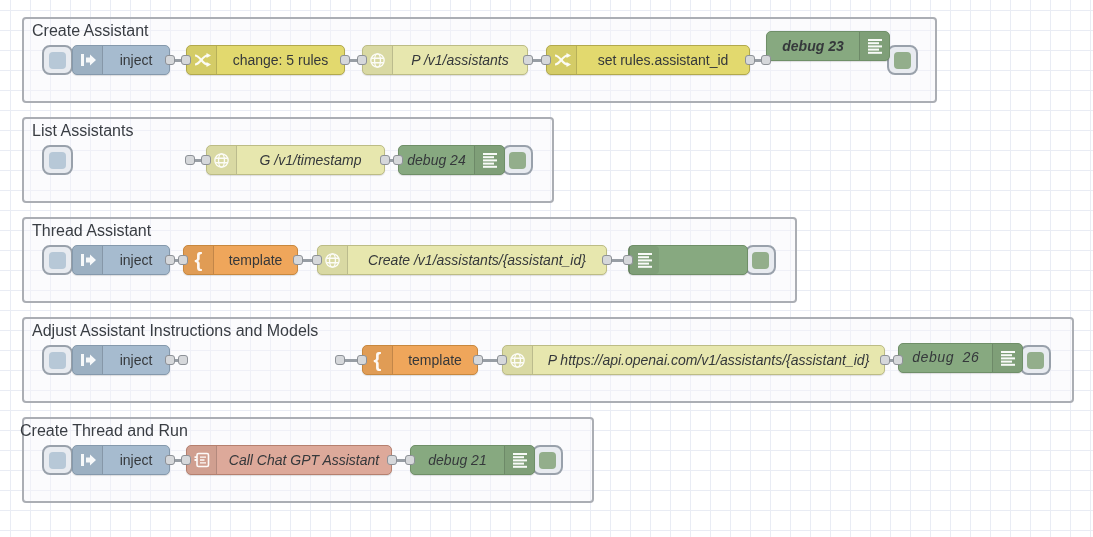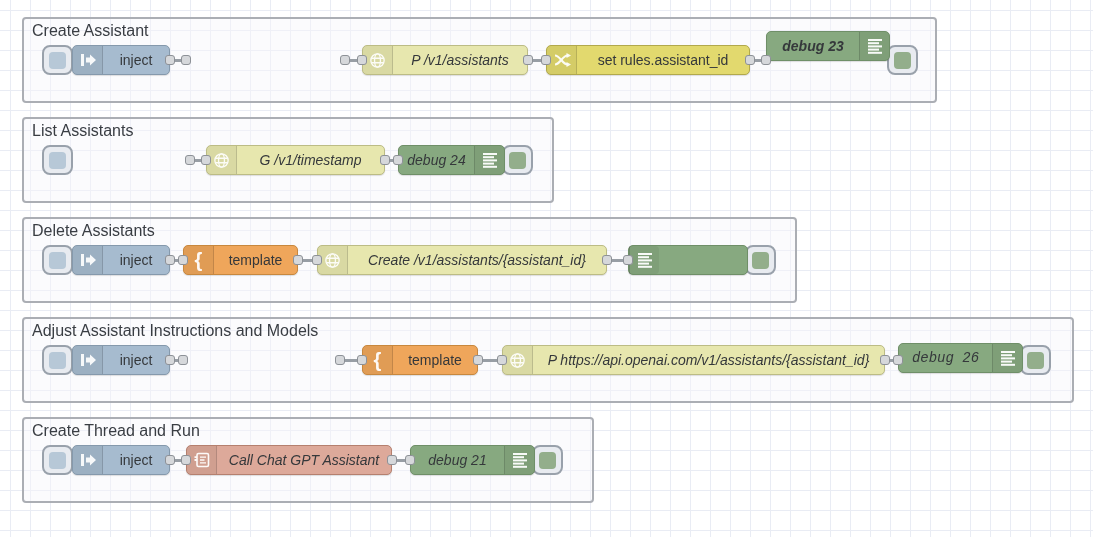--- a/index.html
+++ b/index.html
@@ -50,20 +50,35 @@
     </div>
     <div class="node" style="left: 72px; top: 45px; width: 98px; background: rgb(166, 187, 207); border-color: rgb(133, 153, 172);">
       <div class="icon-box icon-left">
         <svg width="20" height="20" viewBox="0 0 20 20">
           <rect x="3" y="4" width="3" height="12" fill="#fff" opacity=".92"></rect>
           <path d="M8 7.5 h4 V4.5 l6 5.5 -6 5.5 v-3 H8 z" fill="#fff" opacity=".92"></path>
         </svg>
       </div>
       <div class="lbl">inject</div>
     </div>
+    <div class="node" style="left: 186px; top: 45px; width: 159px; background: rgb(226, 217, 110); border-color: rgb(178, 169, 76);">
+      <div class="icon-box icon-left">
+        <svg width="20" height="20" viewBox="0 0 20 20">
+          <g stroke="#fff" stroke-width="2.1" fill="none" opacity=".92">
+            <path d="M3 5.5 C8 5.5 10.5 14.5 15.5 14.5"></path>
+            <path d="M3 14.5 C8 14.5 10.5 5.5 15.5 5.5"></path>
+          </g>
+          <g fill="#fff" opacity=".92">
+            <path d="M14.5 3 L19 5.5 L14.5 8 z"></path>
+            <path d="M14.5 12 L19 14.5 L14.5 17 z"></path>
+          </g>
+        </svg>
+      </div>
+      <div class="lbl">change: 5 rules</div>
+    </div>
     <div class="node italic" style="left: 362px; top: 45px; width: 166px; background: rgb(231, 231, 174); border-color: rgb(188, 188, 133);">
       <div class="icon-box icon-left">
         <svg width="19" height="19" viewBox="0 0 20 20">
           <g stroke="#fff" stroke-width="1.4" fill="none" opacity=".92">
             <circle cx="10" cy="10" r="7"></circle>
             <ellipse cx="10" cy="10" rx="3.1" ry="7"></ellipse>
             <path d="M3.6 7.6 h12.8 M3.6 12.4 h12.8"></path>
           </g>
         </svg>
       </div>
@@ -135,21 +150,21 @@
             <rect x="3" y="6.2" width="11" height="2"></rect>
             <rect x="3" y="9.4" width="14" height="2"></rect>
             <rect x="3" y="12.6" width="11" height="2"></rect>
             <rect x="3" y="15.8" width="14" height="2"></rect>
           </g>
         </svg>
       </div>
       <div class="lbl">debug 24</div>
     </div>
     <div class="group" style="left: 22px; top: 217px; width: 771px; height: 82px;"></div>
-    <div class="group-label" style="left: 32px; top: 222px;">Delete Assistants</div>
+    <div class="group-label" style="left: 32px; top: 222px;">Thread Assistant</div>
     <div class="wire" style="left: 170px; top: 258.5px; width: 13px;"></div>
     <div class="port" style="left: 165px; top: 255px;"></div>
     <div class="port" style="left: 178px; top: 255px;"></div>
     <div class="wire" style="left: 298px; top: 258.5px; width: 19px;"></div>
     <div class="port" style="left: 293px; top: 255px;"></div>
     <div class="port" style="left: 312px; top: 255px;"></div>
     <div class="wire" style="left: 607px; top: 258.5px; width: 21px;"></div>
     <div class="port" style="left: 602px; top: 255px;"></div>
     <div class="port" style="left: 623px; top: 255px;"></div>
     <div class="btn" style="left: 42px; top: 245px;">
@@ -253,21 +268,21 @@
             <rect x="3" y="6.2" width="11" height="2"></rect>
             <rect x="3" y="9.4" width="14" height="2"></rect>
             <rect x="3" y="12.6" width="11" height="2"></rect>
             <rect x="3" y="15.8" width="14" height="2"></rect>
           </g>
         </svg>
       </div>
       <div class="lbl">debug 26</div>
     </div>
     <div class="group" style="left: 22px; top: 417px; width: 568px; height: 82px;"></div>
-    <div class="group-label" style="left: 32px; top: 422px;">Create Thread and Run</div>
+    <div class="group-label" style="left: 20px; top: 422px;">Create Thread and Run</div>
     <div class="wire" style="left: 170px; top: 458.5px; width: 16px;"></div>
     <div class="port" style="left: 165px; top: 455px;"></div>
     <div class="port" style="left: 181px; top: 455px;"></div>
     <div class="wire" style="left: 392px; top: 458.5px; width: 18px;"></div>
     <div class="port" style="left: 387px; top: 455px;"></div>
     <div class="port" style="left: 405px; top: 455px;"></div>
     <div class="btn" style="left: 42px; top: 445px;">
       <div class="btn-inner" style="background: rgb(183, 200, 215);"></div>
     </div>
     <div class="node" style="left: 72px; top: 445px; width: 98px; background: rgb(166, 187, 207); border-color: rgb(133, 153, 172);">

